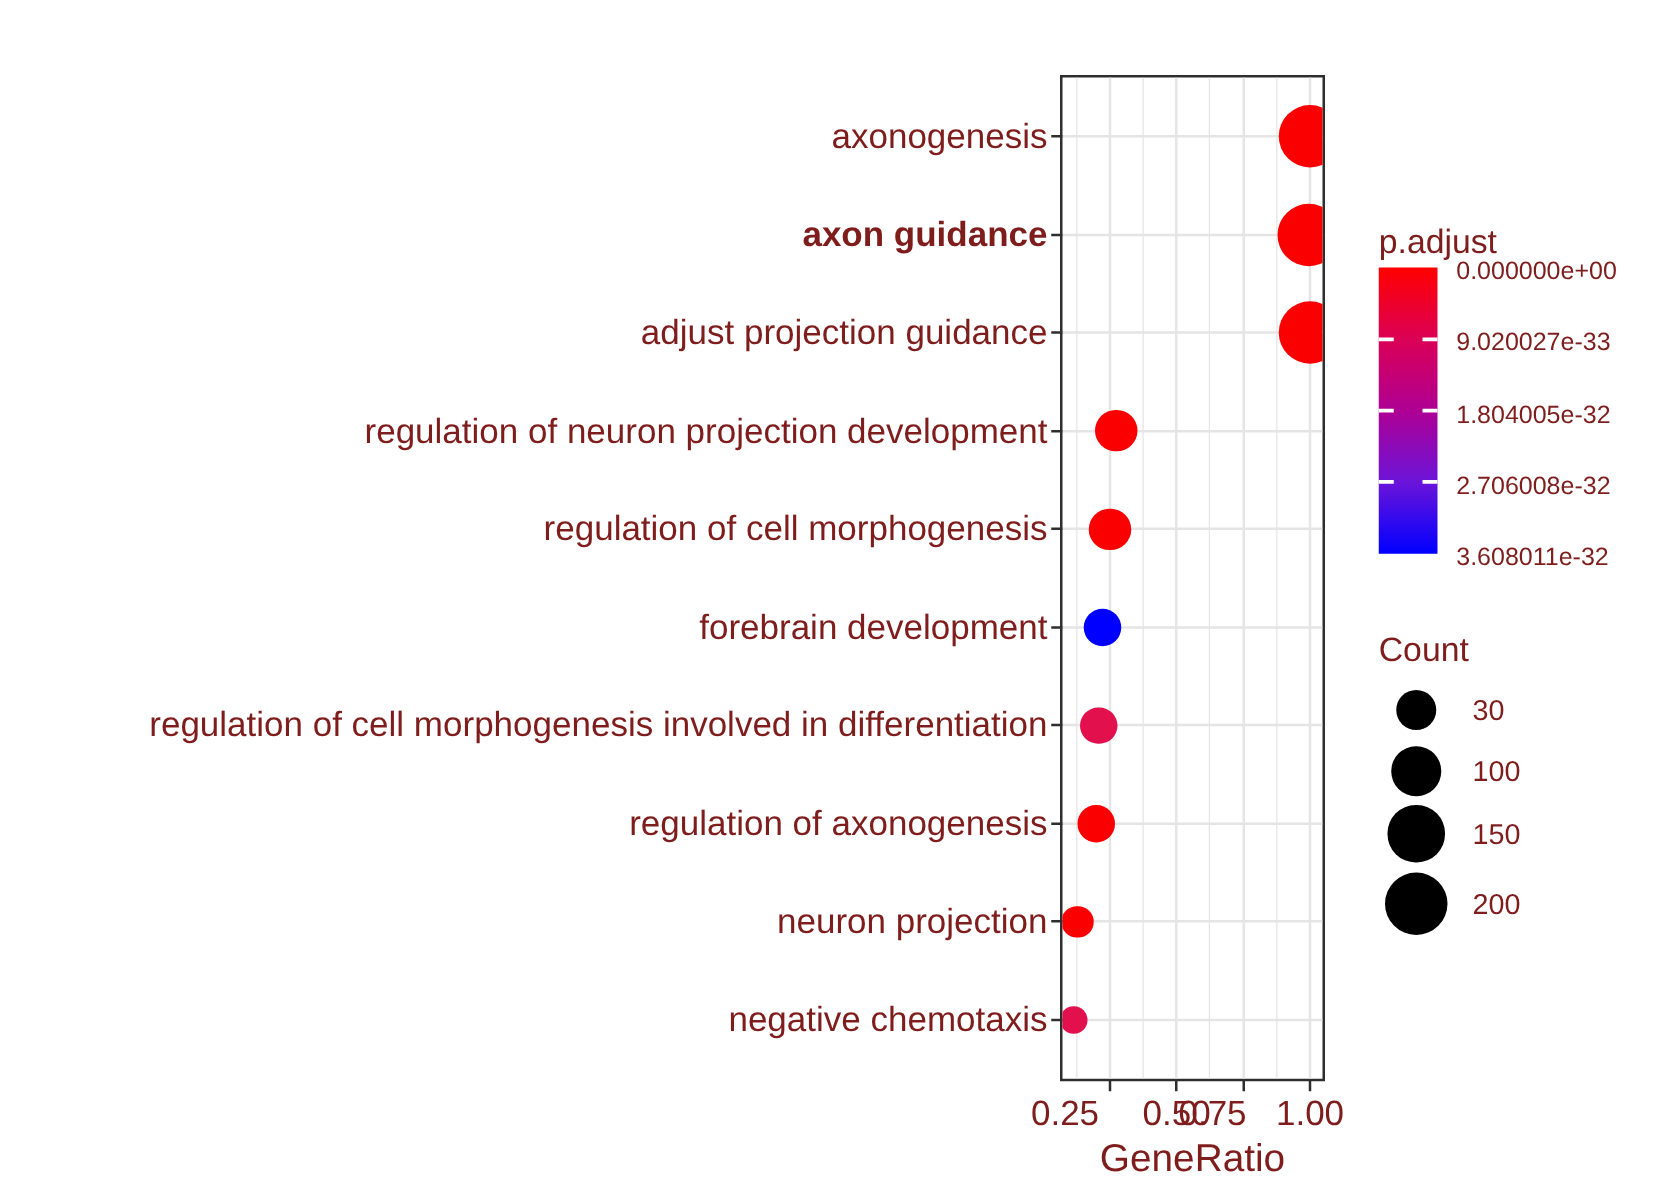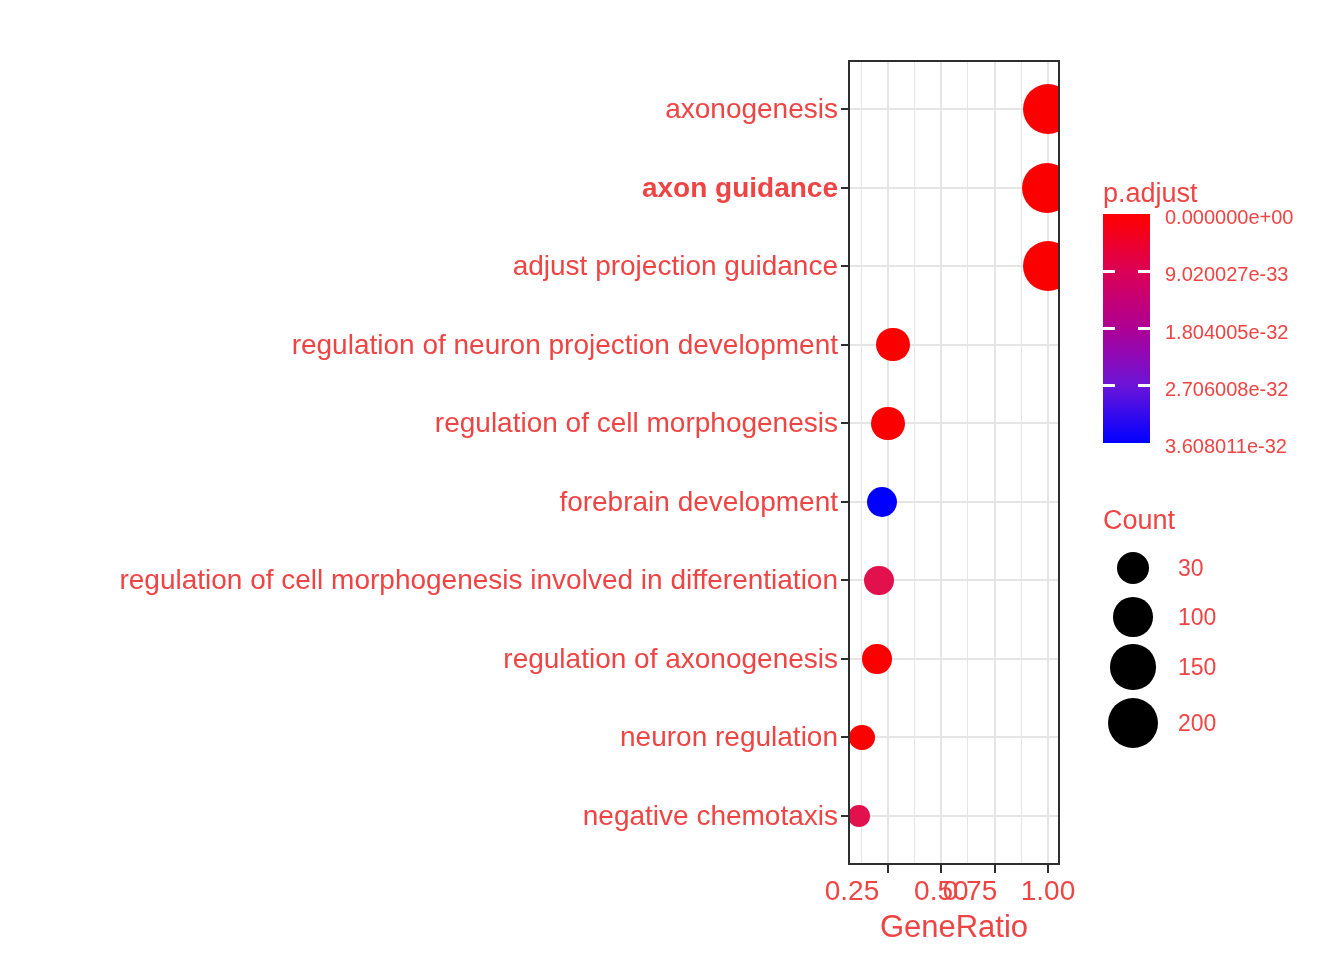--- a/index.html
+++ b/index.html
@@ -1,18 +1,18 @@
 <!DOCTYPE html>
 <html><head>
 <meta charset="utf-8">
 <style>
   html,body{margin:0;padding:0;background:#fff;}
   .canvas{
     position:relative;width:1344px;height:960px;background:#fff;overflow:hidden;
-    font-family:"Liberation Sans","DejaVu Sans",sans-serif;color:#ef4444;border-radius:15px;
+    font-family:"Liberation Sans","DejaVu Sans",sans-serif;color:#7f1d1d;border-radius:15px;
   }
   .panel{
     position:absolute;left:848px;top:60px;width:212px;height:805px;
     box-sizing:border-box;border:2px solid #2e2e2e;background:#ffffff;overflow:hidden;
   }
   .gl{position:absolute;background:#e5e5e5;}
   .dot{position:absolute;border-radius:50%;}
   .ylab{position:absolute;right:506px;white-space:nowrap;font-size:28px;line-height:38px;}
   .ytick{position:absolute;left:841px;width:9px;height:2px;background:#2e2e2e;}
   .xtick{position:absolute;top:864px;width:2px;height:9px;background:#2e2e2e;}
@@ -61,21 +61,21 @@
     </div>
   <div id="ylabels">
       <div class="ylab" style="top: 90px;">axonogenesis</div>
       <div class="ylab" style="top: 168.55px; font-weight: bold;">axon guidance</div>
       <div class="ylab" style="top: 247.1px;">adjust projection guidance</div>
       <div class="ylab" style="top: 325.65px;">regulation of neuron projection development</div>
       <div class="ylab" style="top: 404.2px;">regulation of cell morphogenesis</div>
       <div class="ylab" style="top: 482.75px;">forebrain development</div>
       <div class="ylab" style="top: 561.3px;">regulation of cell morphogenesis involved in differentiation</div>
       <div class="ylab" style="top: 639.85px;">regulation of axonogenesis</div>
-      <div class="ylab" style="top: 718.4px;">neuron regulation</div>
+      <div class="ylab" style="top: 718.4px;">neuron projection</div>
       <div class="ylab" style="top: 796.95px;">negative chemotaxis</div>
     </div>
   <div id="yticks">
       <div class="ytick" style="top: 108px;"></div>
       <div class="ytick" style="top: 186.55px;"></div>
       <div class="ytick" style="top: 265.1px;"></div>
       <div class="ytick" style="top: 343.65px;"></div>
       <div class="ytick" style="top: 422.2px;"></div>
       <div class="ytick" style="top: 500.75px;"></div>
       <div class="ytick" style="top: 579.3px;"></div>

